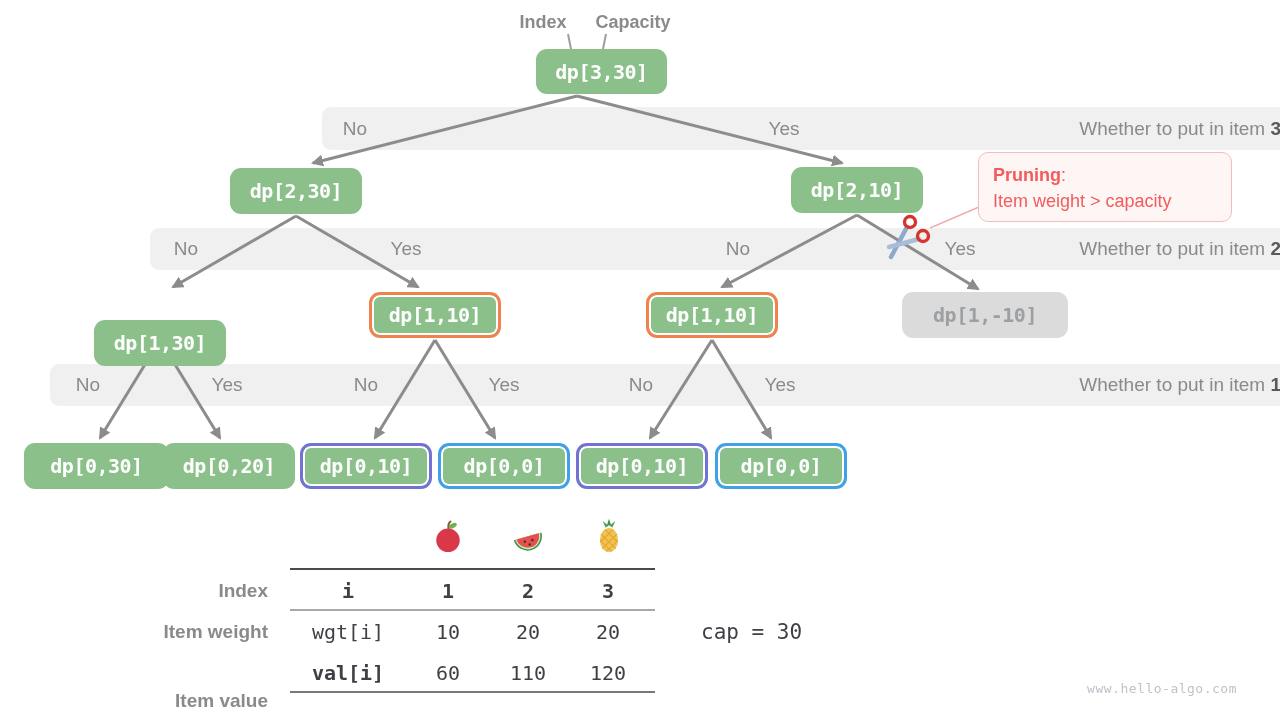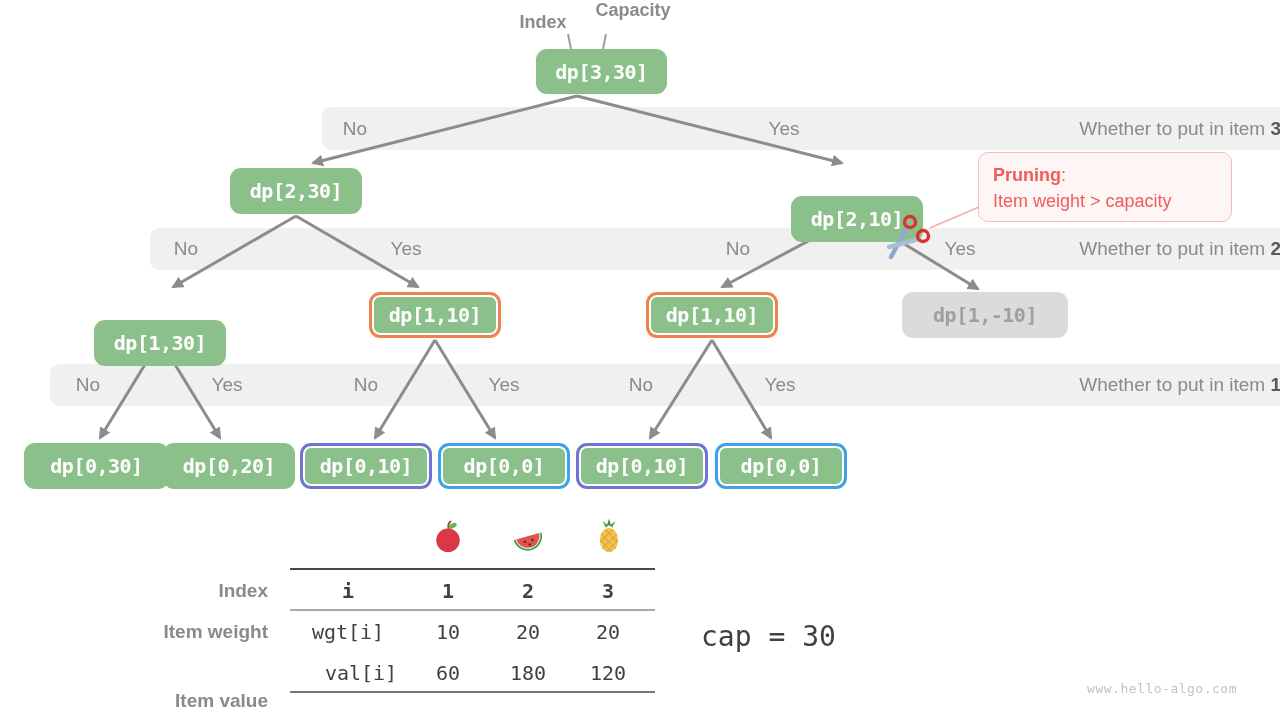--- a/index.html
+++ b/index.html
@@ -38,31 +38,31 @@
   .icon-abs{position:absolute;z-index:4;}
 
   
   .tbl-line{position:absolute;z-index:1;}
   .tbl-rowhead{position:absolute;width:230px;text-align:right;font-size:19px;font-weight:700;color:#8a8a8a;}
   .tbl-cell{position:absolute;transform:translateX(-50%);font-family:"DejaVu Sans Mono",monospace;
             font-size:20px;color:#3f3f46;}
   .tbl-cell.hdr{font-weight:700;}
 
   .cap-label{position:absolute;left:700px;top:579px;font-size:20px;font-weight:700;color:#8a8a8a;}
-  .cap-value{position:absolute;left:701px;top:620px;font-size:28px;color:#3f3f46;}
+  .cap-value{position:absolute;left:701px;top:620px;font-size:21px;color:#3f3f46;}
 
   .watermark{position:absolute;right:43px;top:681px;font-size:13px;color:#bdc3c9;letter-spacing:0.5px;}
 </style>
 </head>
 <body>
 
 <div id="stage">
 
   <div class="top-label" style="left:543px;top:12px;">Index</div>
-  <div class="top-label" style="left:633px;top:0;">Capacity</div>
+  <div class="top-label" style="left:633px;top:12px;">Capacity</div>
 
   <div class="band" style="left:322px;top:107px;width:944px;height:43px;">
     <span class="band-label" style="left:33px;">No</span>
     <span class="band-label" style="left:462px;">Yes</span>
     <span class="band-caption"><span>Whether to put in item </span><span class="band-item">3</span></span>
   </div>
 
   <div class="band" style="left:150px;top:228px;width:1116px;">
     <span class="band-label" style="left:36px;">No</span>
     <span class="band-label" style="left:256px;">Yes</span>
@@ -105,21 +105,21 @@
       <line x1="435" y1="340" x2="375" y2="438" marker-end="url(#ah)"></line>
       <line x1="435" y1="340" x2="495" y2="438" marker-end="url(#ah)"></line>
       <line x1="712" y1="340" x2="650" y2="438" marker-end="url(#ah)"></line>
       <line x1="712" y1="340" x2="771" y2="438" marker-end="url(#ah)"></line>
     </g>
   </svg>
 
   <div class="node" style="left:512px;top:49px;width:131px;height:45px;margin-left:24px;">dp[3,30]</div>
 
   <div class="node" style="left:230px;top:168px;width:132px;">dp[2,30]</div>
-  <div class="node" style="left:791px;top:167px;width:132px;margin-top:29px;">dp[2,10]</div>
+  <div class="node" style="left:791px;top:167px;width:132px;">dp[2,10]</div>
 
   <div class="node" style="left:94px;top:292px;width:132px;margin-top:28px;">dp[1,30]</div>
   <div class="node orange" style="left:369px;top:292px;width:132px;">dp[1,10]</div>
   <div class="node orange" style="left:646px;top:292px;width:132px;">dp[1,10]</div>
   <div class="node gray" style="left:902px;top:292px;width:166px;">dp[1,-10]</div>
 
   <div class="node" style="left:24px;top:443px;width:145px;">dp[0,30]</div>
   <div class="node" style="left:163px;top:443px;width:132px;">dp[0,20]</div>
   <div class="node purple" style="left:300px;top:443px;width:132px;">dp[0,10]</div>
   <div class="node blue" style="left:438px;top:443px;width:132px;">dp[0,0]</div>
@@ -178,22 +178,22 @@
   <span class="tbl-cell hdr" style="left:528px;top:579px;">2</span>
   <span class="tbl-cell hdr" style="left:608px;top:579px;">3</span>
 
   <div class="tbl-rowhead" style="left:38px;top:621px;">Item weight</div>
   <span class="tbl-cell" style="left:348px;top:620px;">wgt[i]</span>
   <span class="tbl-cell" style="left:448px;top:620px;">10</span>
   <span class="tbl-cell" style="left:528px;top:620px;">20</span>
   <span class="tbl-cell" style="left:608px;top:620px;">20</span>
 
   <div class="tbl-rowhead" style="left:38px;top:662px;margin-top:28px;">Item value</div>
-  <span class="tbl-cell" style="left:361px;top:661px;">val[i]</span>
+  <span class="tbl-cell" style="left:348px;top:661px;font-weight:bold;">val[i]</span>
   <span class="tbl-cell" style="left:448px;top:661px;">60</span>
-  <span class="tbl-cell" style="left:528px;top:661px;">180</span>
+  <span class="tbl-cell" style="left:528px;top:661px;">110</span>
   <span class="tbl-cell" style="left:608px;top:661px;">120</span>
 
   <div class="cap-value mono">cap = 30</div>
 
   <div class="watermark mono">www.hello-algo.com</div>
 
 </div>
 
 </body></html>

